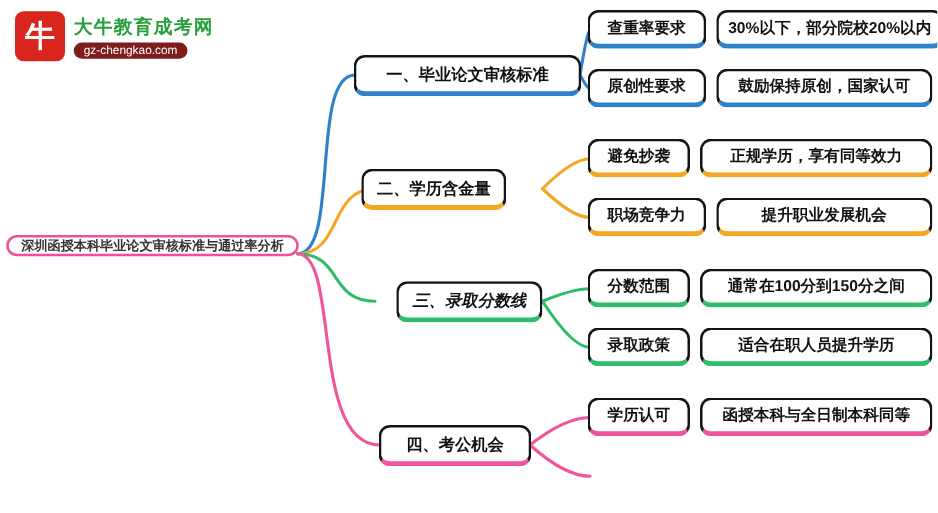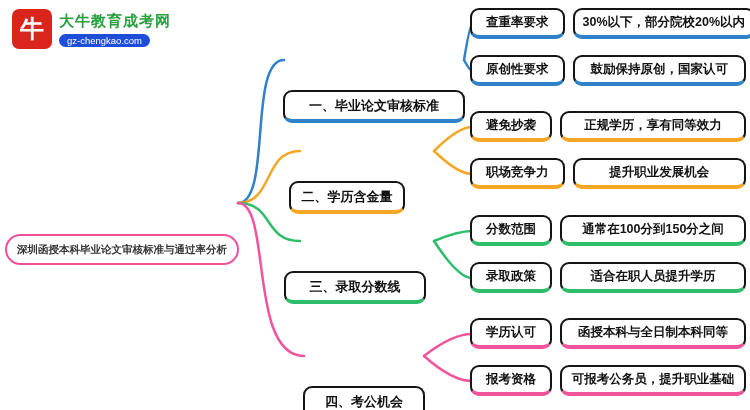--- a/index.html
+++ b/index.html
@@ -2,35 +2,35 @@
 <html><head>
 <meta charset="utf-8">
 <style>
   html,body{margin:0;padding:0;background:#fff;}
   .canvas{
     position:relative;width:750px;height:410px;background:#fff;overflow:hidden;
     font-family:"Liberation Sans","DejaVu Sans",sans-serif;
   }
   svg.lines{position:absolute;left:0;top:0;width:750px;height:410px;z-index:0;}
   .node{position:absolute;z-index:2;box-sizing:border-box;background:#fff;
-    display:flex;align-items:center;justify-content:center;color:#111;margin-top:46px;}
+    display:flex;align-items:center;justify-content:center;color:#111;}
   
   .root{
-    left:5px;top:188px;width:234px;height:31px;border:2px solid #f0509a;border-radius:17px;
+    left:5px;top:188px;width:234px;height:17px;border:2px solid #f0509a;border-radius:17px;
     font-size:10.5px;font-weight:bold;white-space:nowrap;color:#333;
   }
   
   .branch{
     height:33px;border:2px solid #141414;border-radius:9px;
     font-size:13px;font-weight:bold;white-space:nowrap;padding:0 10px;
     border-bottom:4px solid var(--c);
   }
   .bh1{left:283px;top:44px;width:182px;}
   .bh2{left:289px;top:135px;width:116px;}
-  .bh3{left:284px;top:225px;width:142px;}
+  .bh3{left:317px;top:225px;width:117px;font-style:italic;}
   .bh4{left:303px;top:340px;width:122px;}
   
   .leaf-row{position:absolute;left:470px;right:4px;height:31px;display:flex;gap:8px;z-index:2;}
   .leaf-label,.leaf-value{
     box-sizing:border-box;background:#fff;border:2px solid #141414;border-radius:9px;
     border-bottom:4px solid var(--c);display:flex;align-items:center;justify-content:center;
     font-size:12.5px;font-weight:bold;white-space:nowrap;color:#111;height:31px;
   }
   .leaf-label{padding:0 14px;}
   .leaf-value{flex:1;padding:0 8px;}
@@ -38,21 +38,21 @@
   .line-b1{stroke:#2f81c9;} .line-b2{stroke:#f5a623;} .line-b3{stroke:#2ebd6b;} .line-b4{stroke:#f2549b;}
   path.conn{fill:none;stroke-width:2.5px;stroke-linecap:round;}
   
   .logo{position:absolute;left:12px;top:9px;display:flex;gap:7px;z-index:3;}
   .logo-icon{
     width:40px;height:40px;background:#d9251c;border-radius:7px;color:#fff;
     display:flex;align-items:center;justify-content:center;font-size:24px;font-weight:bold;
   }
   .logo-text{display:flex;flex-direction:column;justify-content:center;gap:3px;}
   .logo-title{font-size:15px;font-weight:bold;color:#28a03c;letter-spacing:1px;white-space:nowrap;}
-  .logo-url{font-size:9.5px;color:#fff;background:#1d4ed8;border-radius:8px;padding:1px 8px;
+  .logo-url{font-size:9.5px;color:#fff;background:#7f1d1d;border-radius:8px;padding:1px 8px;
     width:max-content;white-space:nowrap;}
 </style>
 </head>
 <body>
 
 <div class="canvas">
 
   <svg class="lines" viewBox="0 0 750 410">
 
     <path class="conn line-b1" d="M238,203 C272,203 248,60 284,60"></path>
@@ -112,18 +112,14 @@
   </div>
   <div class="leaf-row b3" style="top:262px">
     <div class="leaf-label">录取政策</div>
     <div class="leaf-value">适合在职人员提升学历</div>
   </div>
 
   <div class="leaf-row b4" style="top:318px">
     <div class="leaf-label">学历认可</div>
     <div class="leaf-value">函授本科与全日制本科同等</div>
   </div>
-  <div class="leaf-row b4" style="top:365px">
-    <div class="leaf-label">报考资格</div>
-    <div class="leaf-value">可报考公务员，提升职业基础</div>
-  </div>
 
 </div>
 
 </body></html>

